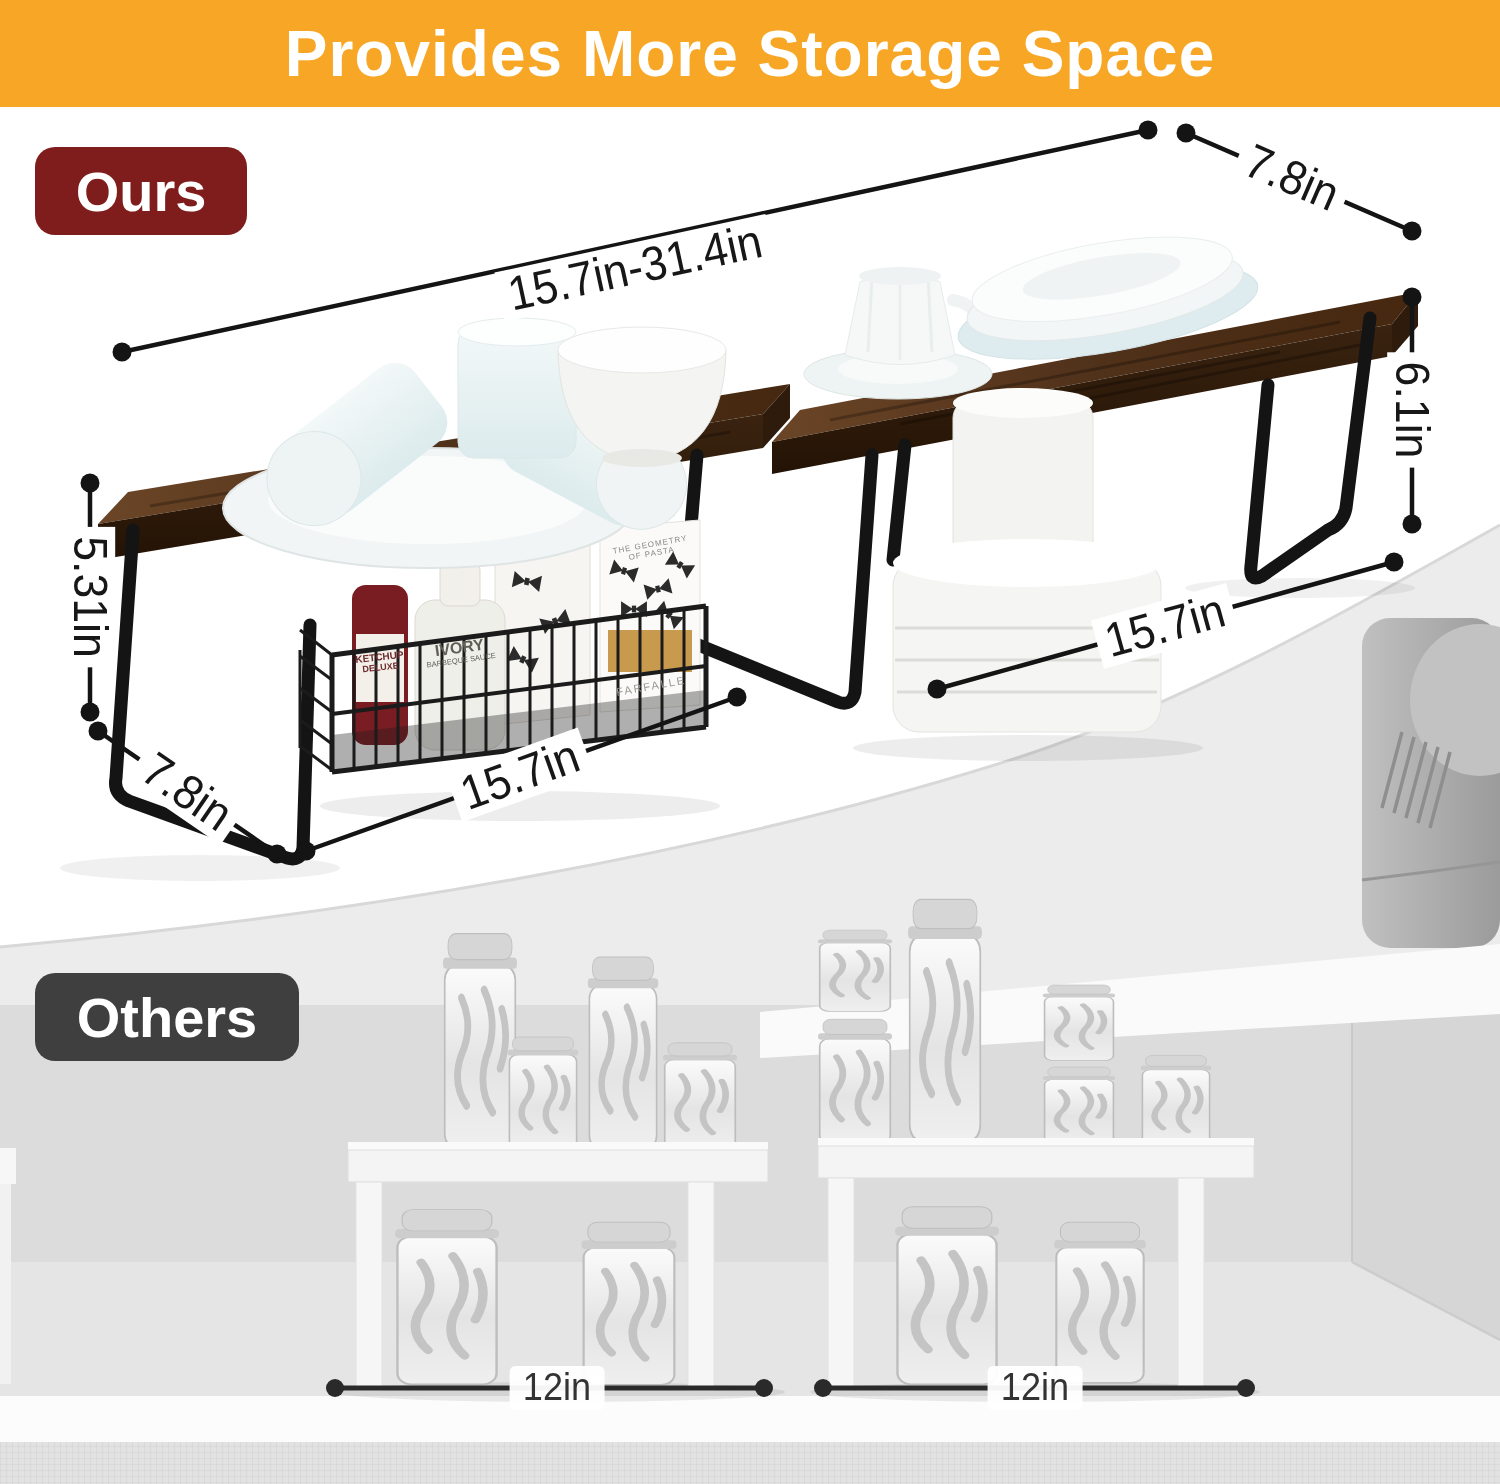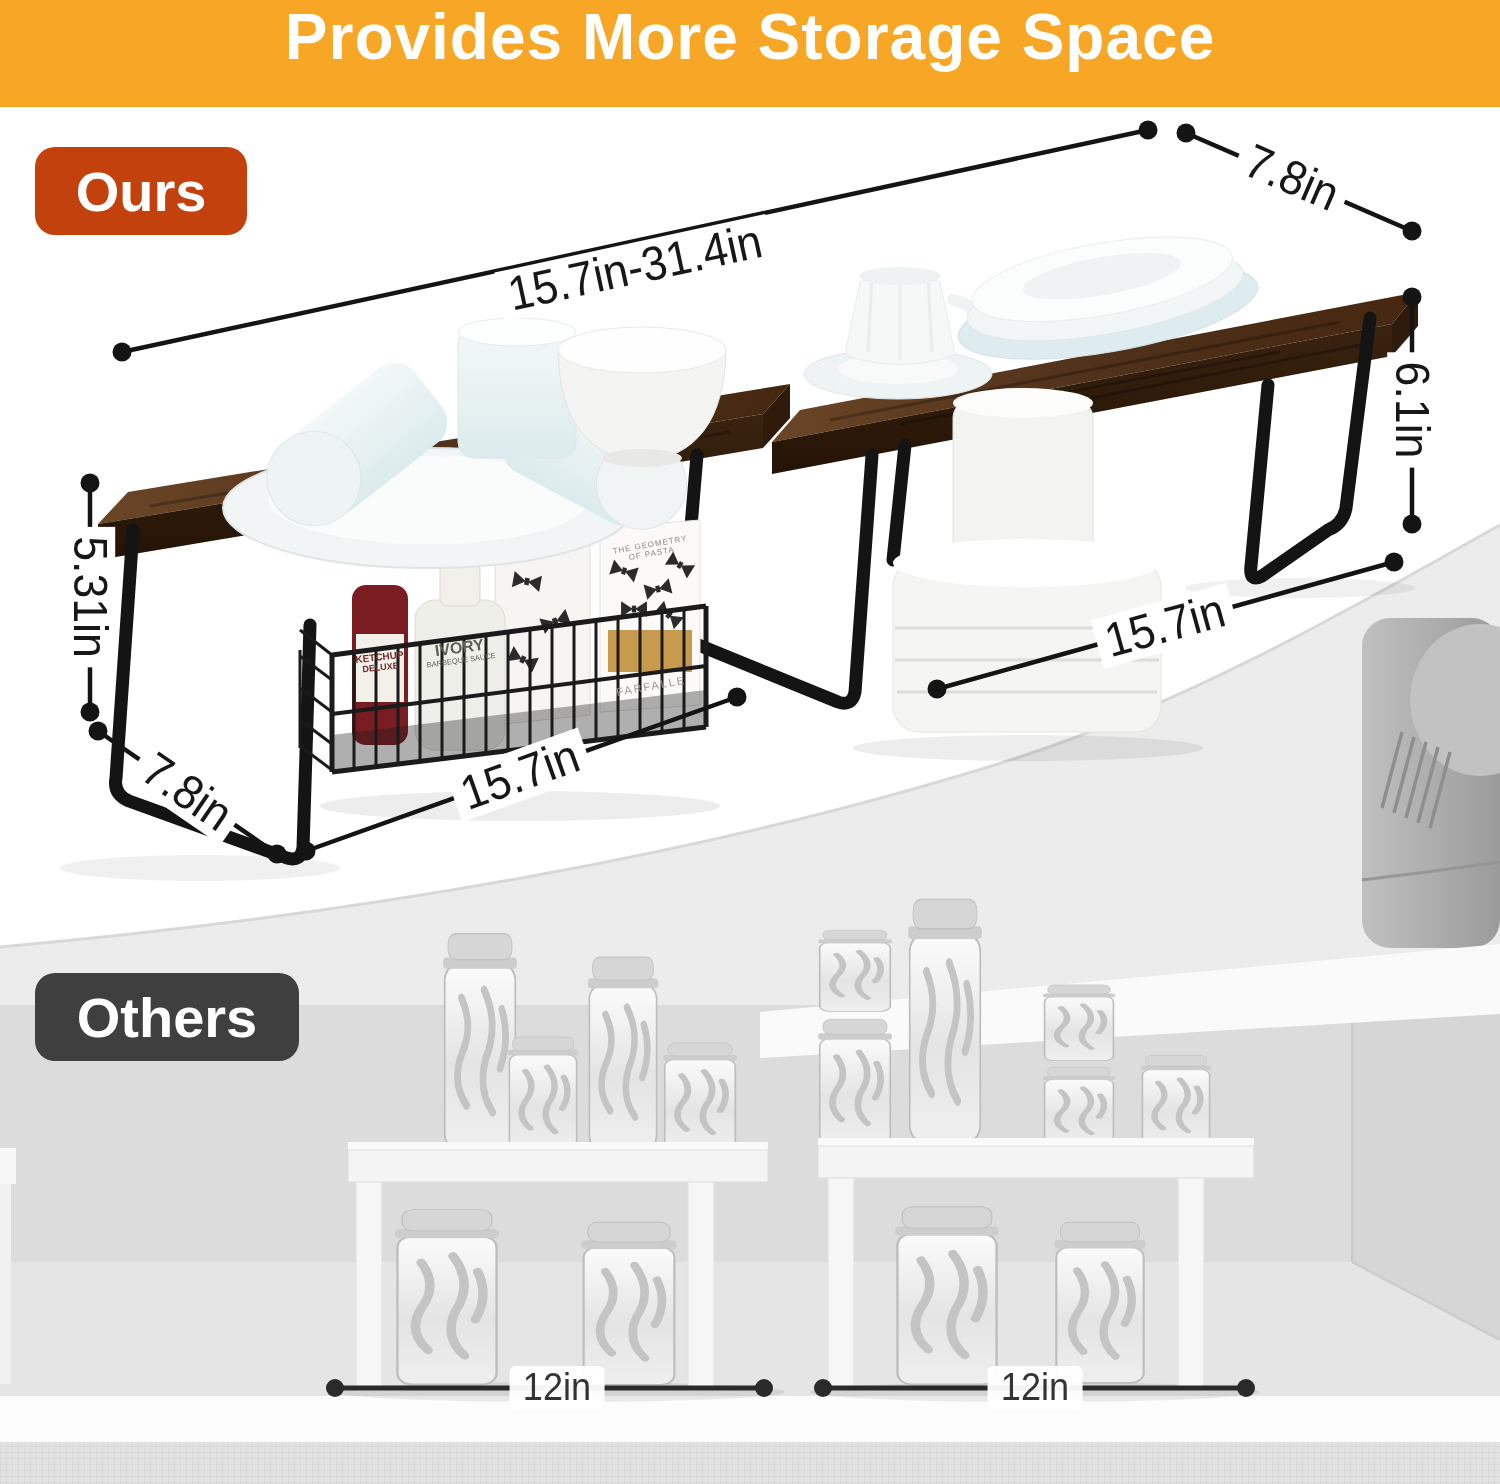--- a/index.html
+++ b/index.html
@@ -1,23 +1,23 @@
 <!DOCTYPE html>
 <html><head>
 <meta charset="utf-8">
 <style>
   html,body{margin:0;padding:0;background:#fff;font-family:"Liberation Sans",sans-serif;}
   .canvas{position:relative;width:1500px;height:1484px;background:#ffffff;overflow:hidden;}
   svg.scene{position:absolute;left:0;top:0;}
   .banner{position:absolute;left:0;top:0;width:1500px;height:107px;background:#F7A725;
-          display:flex;justify-content:center;color:#ffffff;
+          display:flex;align-items:center;justify-content:center;color:#ffffff;
           font-size:64px;font-weight:bold;letter-spacing:1px;}
   .badge{position:absolute;display:flex;align-items:center;justify-content:center;
          color:#fff;font-weight:bold;font-size:56px;border-radius:20px;}
-  .badge.ours{left:35px;top:147px;width:212px;height:88px;background:#c2410c;}
+  .badge.ours{left:35px;top:147px;width:212px;height:88px;background:#7f1d1d;}
   .badge.others{left:35px;top:973px;width:264px;height:88px;background:#3F3F3F;}
   .dim{position:absolute;color:#171717;font-size:48px;background:#ffffff;padding:0 10px;
        white-space:nowrap;line-height:1.05;}
   .dim.small{font-size:38px;background:rgba(255,255,255,.95);border-radius:6px;padding:2px 14px;color:#333;}
   .micro{position:absolute;white-space:nowrap;text-align:center;line-height:1.12;}
   .micro .l1{display:block;}
   .micro .l2{display:block;}
 </style>
 </head>
 <body>

